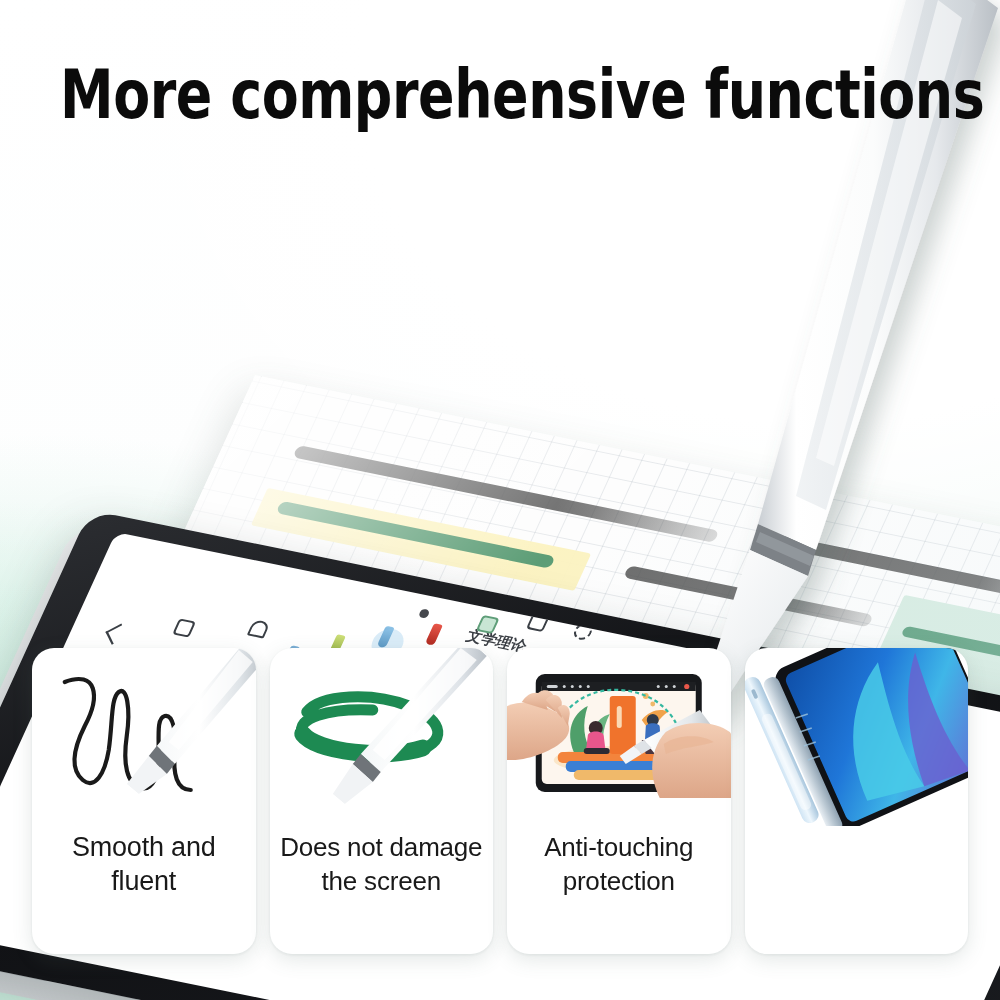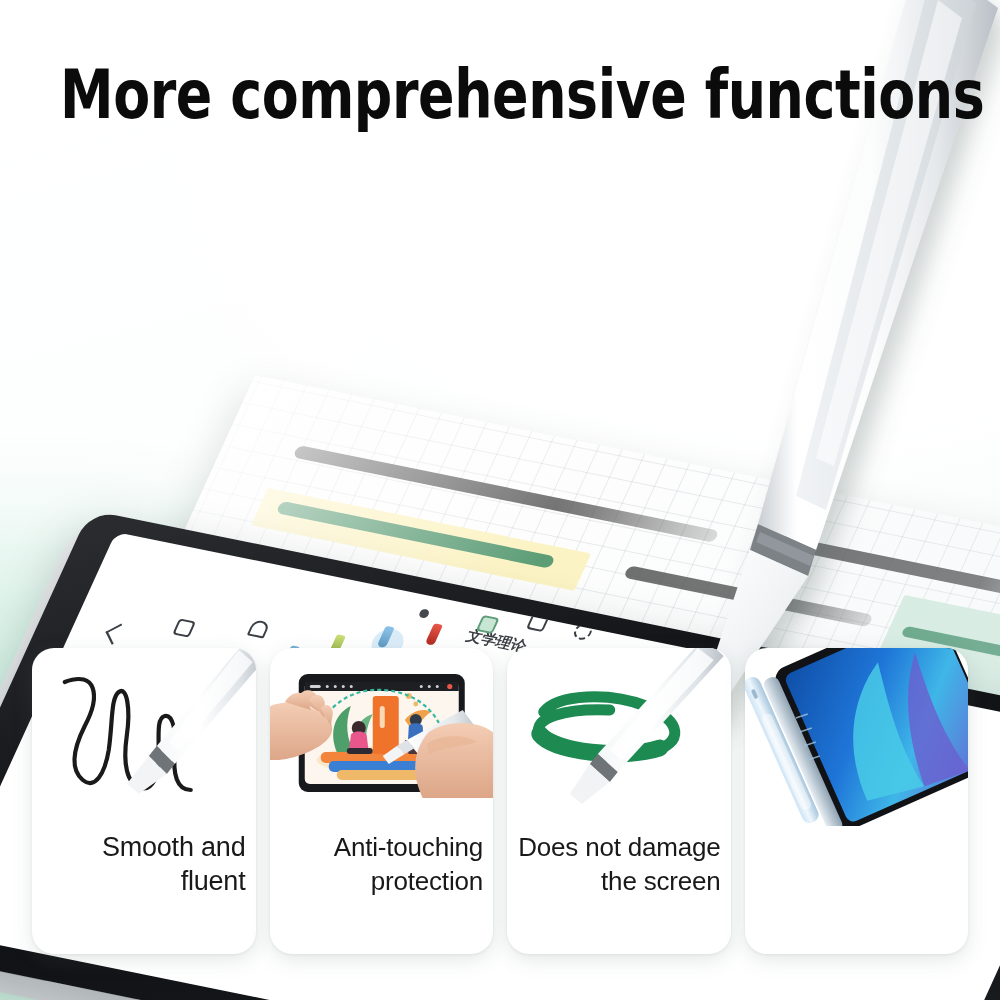--- a/index.html
+++ b/index.html
@@ -135,21 +135,21 @@
     background:#ffffff;
     border-radius:22px;
     box-shadow:0 6px 20px rgba(90,110,105,.16), 0 1px 3px rgba(80,100,95,.10);
     overflow:hidden;
     display:flex; flex-direction:column;
   }
   .card-art { position:relative; height:178px; overflow:hidden; }
   .card-label {
     flex:1 1 auto;
     padding:4px 10px 0;
-    text-align:right;
+    text-align:center;
     font-size:27px;
     line-height:34px;
     color:#191919;
     letter-spacing:-.2px;
   }
   .card:nth-child(2) .card-label, .card:nth-child(3) .card-label { font-size:26px; }
 
   
   .art-svg { position:absolute; inset:0; width:100%; height:100%; }
 </style>
@@ -298,20 +298,47 @@
           </g>
         </svg>
       </div>
       <div class="card-label">Smooth and fluent</div>
     </div>
 
     <div class="card">
       <div class="card-art">
         <svg class="art-svg" viewBox="0 0 210 178" preserveAspectRatio="xMidYMid meet">
           <defs>
+            <linearGradient id="c2pen" x1="0" y1="0" x2="1" y2="0">
+              <stop offset="0%" stop-color="#f4f7f8"></stop>
+                <stop offset="42%" stop-color="#ffffff"></stop>
+              <stop offset="80%" stop-color="#dde2e7"></stop>
+                <stop offset="100%" stop-color="#b9c0c7"></stop>
+            </linearGradient>
+          </defs>
+
+          <path d="M30 64 C44 46 96 44 132 58 C168 72 172 96 136 104 C96 113 36 104 26 86 C18 70 52 60 96 62" fill="none" stroke="#1d8a52" stroke-width="11" stroke-linecap="round"></path>
+          <path d="M26 86 C40 104 110 112 146 100" fill="none" stroke="#1d8a52" stroke-width="17" stroke-linecap="round"></path>
+
+          <g>
+            <path d="M190 -10 L210 8 L104 124 L84 106 Z" fill="url(#c2pen)"></path>
+            <path d="M184 0 L200 12 L108 112 L96 102 Z" fill="#ffffff" opacity=".8"></path>
+            <path d="M104 124 L84 106 L76 116 L96 134 Z" fill="#6f7479"></path>
+            <path d="M96 134 L76 116 L56 146 L68 156 Z" fill="#f1f3f5"></path>
+            <path d="M68 156 L56 146 L50 158 L60 162 Z" fill="#ffffff"></path>
+          </g>
+        </svg>
+      </div>
+      <div class="card-label">Does not damage the screen</div>
+    </div>
+
+    <div class="card">
+      <div class="card-art">
+        <svg class="art-svg" viewBox="0 0 210 178" preserveAspectRatio="xMidYMid meet">
+          <defs>
             <linearGradient id="c3skin" x1="0" y1="0" x2="0" y2="1">
               <stop offset="0%" stop-color="#f3cdb4"></stop>
                 <stop offset="100%" stop-color="#dda688"></stop>
             </linearGradient>
             <linearGradient id="c3pen" x1="0" y1="0" x2="1" y2="0">
               <stop offset="0%" stop-color="#ffffff"></stop>
                 <stop offset="70%" stop-color="#e4e8eb"></stop>
                 <stop offset="100%" stop-color="#c3c9ce"></stop>
             </linearGradient>
           </defs>
@@ -373,47 +400,20 @@
           </g>
         </svg>
       </div>
       <div class="card-label">Anti-touching protection</div>
     </div>
 
     <div class="card">
       <div class="card-art">
         <svg class="art-svg" viewBox="0 0 210 178" preserveAspectRatio="xMidYMid meet">
           <defs>
-            <linearGradient id="c2pen" x1="0" y1="0" x2="1" y2="0">
-              <stop offset="0%" stop-color="#f4f7f8"></stop>
-                <stop offset="42%" stop-color="#ffffff"></stop>
-              <stop offset="80%" stop-color="#dde2e7"></stop>
-                <stop offset="100%" stop-color="#b9c0c7"></stop>
-            </linearGradient>
-          </defs>
-
-          <path d="M30 64 C44 46 96 44 132 58 C168 72 172 96 136 104 C96 113 36 104 26 86 C18 70 52 60 96 62" fill="none" stroke="#1d8a52" stroke-width="11" stroke-linecap="round"></path>
-          <path d="M26 86 C40 104 110 112 146 100" fill="none" stroke="#1d8a52" stroke-width="17" stroke-linecap="round"></path>
-
-          <g>
-            <path d="M190 -10 L210 8 L104 124 L84 106 Z" fill="url(#c2pen)"></path>
-            <path d="M184 0 L200 12 L108 112 L96 102 Z" fill="#ffffff" opacity=".8"></path>
-            <path d="M104 124 L84 106 L76 116 L96 134 Z" fill="#6f7479"></path>
-            <path d="M96 134 L76 116 L56 146 L68 156 Z" fill="#f1f3f5"></path>
-            <path d="M68 156 L56 146 L50 158 L60 162 Z" fill="#ffffff"></path>
-          </g>
-        </svg>
-      </div>
-      <div class="card-label">Does not damage the screen</div>
-    </div>
-
-    <div class="card">
-      <div class="card-art">
-        <svg class="art-svg" viewBox="0 0 210 178" preserveAspectRatio="xMidYMid meet">
-          <defs>
             <linearGradient id="c4screen" x1="0" y1="0" x2="1" y2="1">
               <stop offset="0%" stop-color="#0f4fa8"></stop>
               <stop offset="38%" stop-color="#1f76d8"></stop>
               <stop offset="64%" stop-color="#3fb6e8"></stop>
               <stop offset="100%" stop-color="#6a5fd0"></stop>
             </linearGradient>
             <linearGradient id="c4edge" x1="0" y1="0" x2="1" y2="0">
               <stop offset="0%" stop-color="#e8eef3"></stop>
                 <stop offset="50%" stop-color="#b9c7d2"></stop>
                 <stop offset="100%" stop-color="#8fa2b2"></stop>

